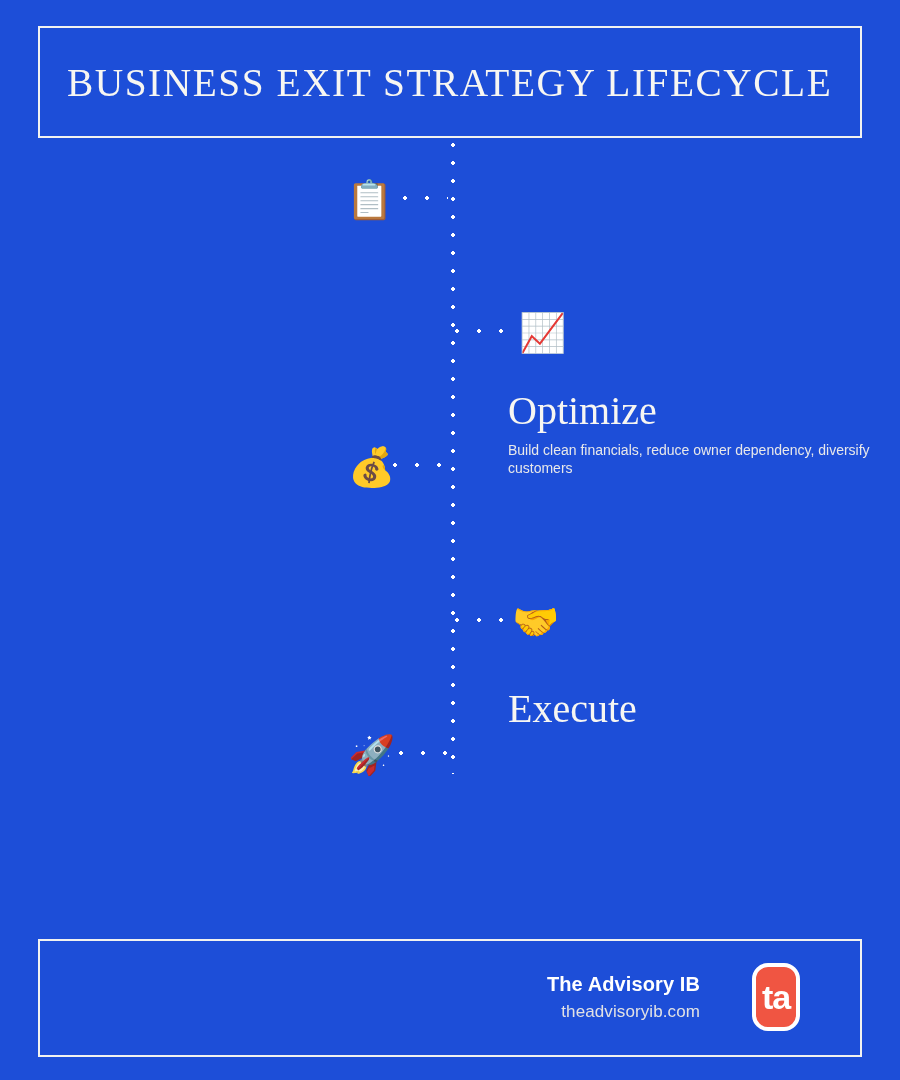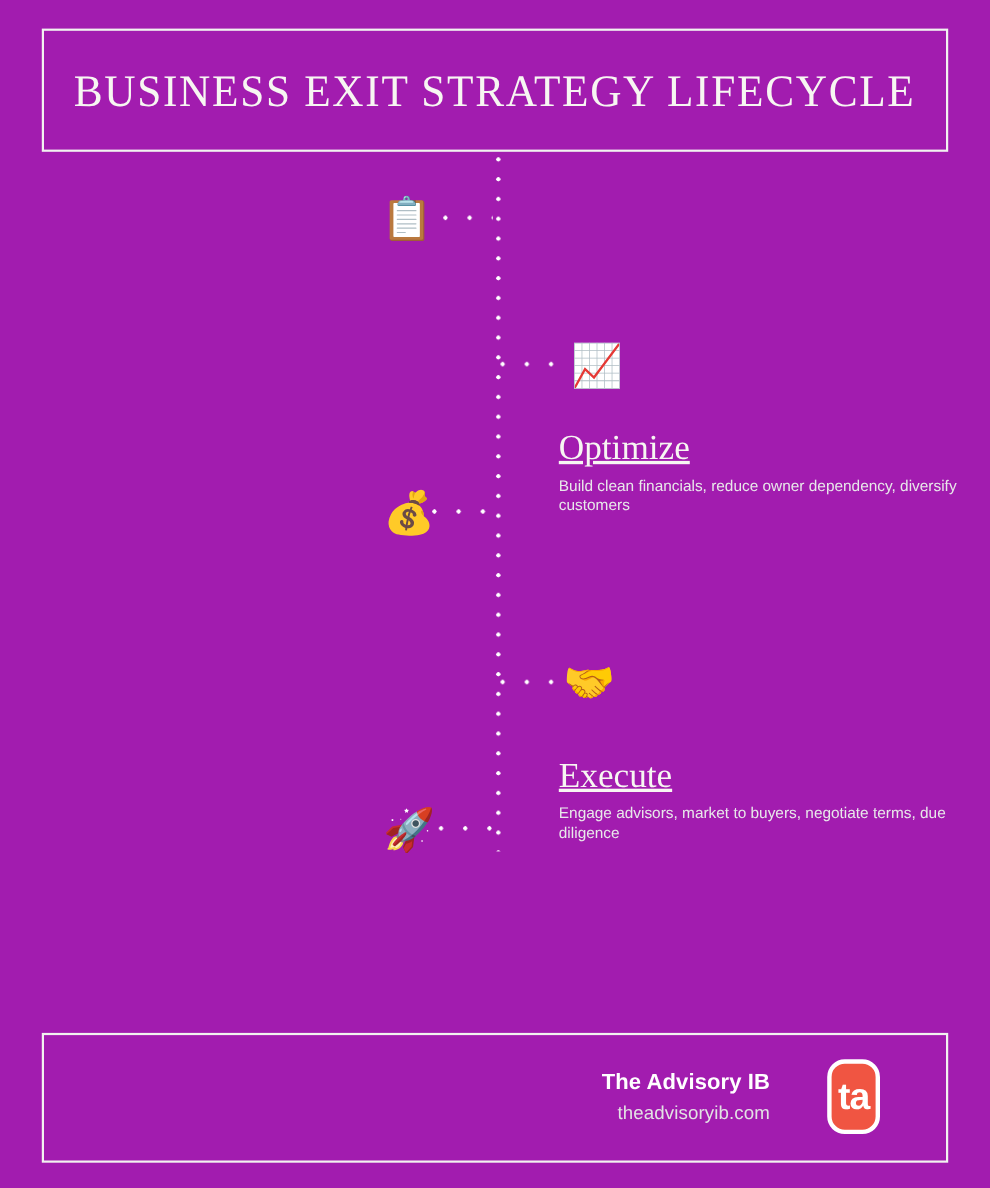--- a/index.html
+++ b/index.html
@@ -8,21 +8,21 @@
   html, body {
     width:900px; height:1080px;
     background:#131320;
     font-family:"Liberation Sans", sans-serif;
     overflow:hidden;
   }
 
   .poster{
     position:relative;
     width:900px; height:1080px;
-    background:#a21caf;
+    background:#1d4ed8;
   }
 
   
   .header-box{
     position:absolute;
     left:38px; top:26px;
     width:824px; height:112px;
     border:2px solid #f2f2f0;
     display:flex; align-items:center; justify-content:center;
   }
@@ -65,26 +65,25 @@
     font-size:38px;
     line-height:1;
     width:48px; height:48px;
     display:flex; align-items:center; justify-content:center;
   }
 
   .stage .text-wrap{ position:absolute; width:392px; }
 
   .stage-title{
     font-family:"Liberation Serif", serif;
-    font-size:32px;
+    font-size:40px;
     font-weight:400;
     color:#f7f6f2;
     line-height:1.12;
     margin-bottom:7px;
-    text-decoration:underline;
   }
   .stage-desc{
     font-size:14px;
     font-weight:400;
     color:#e8e8ea;
     line-height:1.33;
   }
   .stage.right .text-wrap{ left:508px;  text-align:left; }
 
   
@@ -150,21 +149,20 @@
       </div>
       <div class="connector left" style="top: 462px; width: 56px;"></div>
       <div class="stage left">
         <div class="icon" style="top: 443px; left: 348px;">💰</div>
       </div>
       <div class="connector right" style="top: 617px; width: 56px;"></div>
       <div class="stage right">
         <div class="icon" style="top: 598px; left: 512px;">🤝</div>
         <div class="text-wrap" style="top: 687px;">
           <div class="stage-title">Execute</div>
-          <div class="stage-desc">Engage advisors, market to buyers, negotiate terms, due diligence</div>
         </div>
       </div>
       <div class="connector left" style="top: 750px; width: 50px;"></div>
       <div class="stage left">
         <div class="icon" style="top: 731px; left: 348px;">🚀</div>
       </div>
     </div>
 
   <div class="footer-box">
     <div class="brand">

